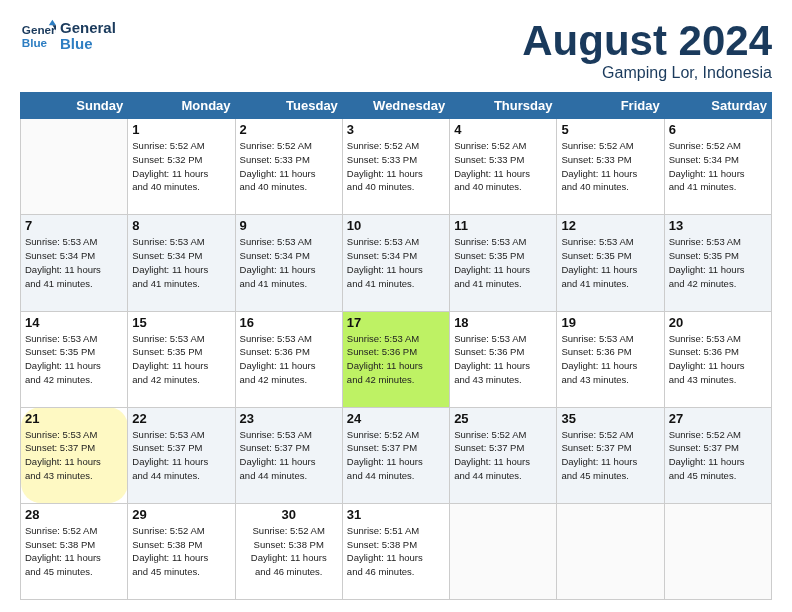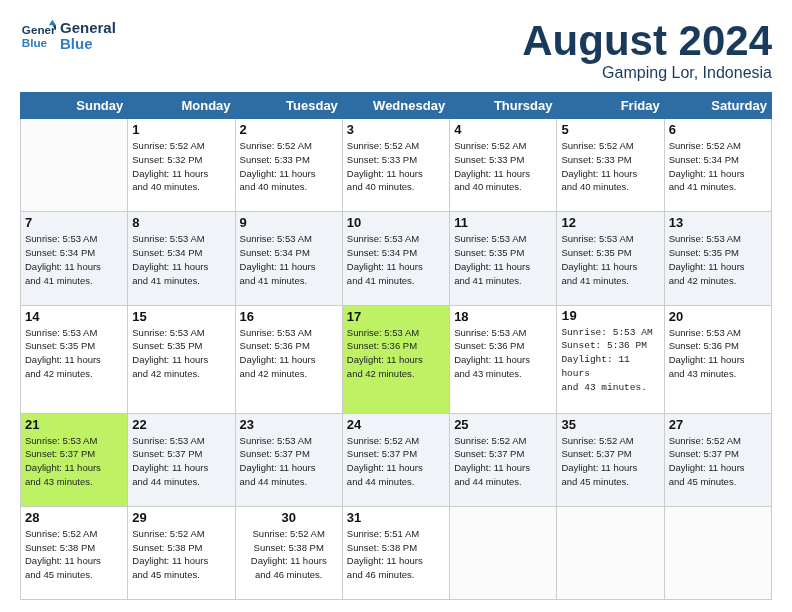--- a/index.html
+++ b/index.html
@@ -245,37 +245,37 @@
 Daylight: 11 hours
 and 42 minutes.</div>
           </td>
           <td style="background: rgb(255, 255, 255);">
             <span class="day-num">18</span>
             <div class="day-info" style="white-space: pre-line;">Sunrise: 5:53 AM
 Sunset: 5:36 PM
 Daylight: 11 hours
 and 43 minutes.</div>
           </td>
-          <td style="background: rgb(255, 255, 255); font-family: Liberation Mono, monospace;">
+          <td style="background: rgb(255, 255, 255);">
             <span class="day-num">19</span>
             <div class="day-info" style="white-space: pre-line;">Sunrise: 5:53 AM
 Sunset: 5:36 PM
 Daylight: 11 hours
 and 43 minutes.</div>
           </td>
           <td style="background: rgb(255, 255, 255); border-radius: 26px;">
             <span class="day-num">20</span>
             <div class="day-info" style="white-space: pre-line;">Sunrise: 5:53 AM
 Sunset: 5:36 PM
 Daylight: 11 hours
 and 43 minutes.</div>
           </td>
         </tr>
         <tr>
-          <td style="background: #bef264;">
+          <td style="background: #fef9c3; border-radius: 20px;">
             <span class="day-num">21</span>
             <div class="day-info" style="white-space: pre-line;">Sunrise: 5:53 AM
 Sunset: 5:37 PM
 Daylight: 11 hours
 and 43 minutes.</div>
           </td>
           <td style="background: rgb(240, 244, 248);">
             <span class="day-num">22</span>
             <div class="day-info" style="white-space: pre-line;">Sunrise: 5:53 AM
 Sunset: 5:37 PM

